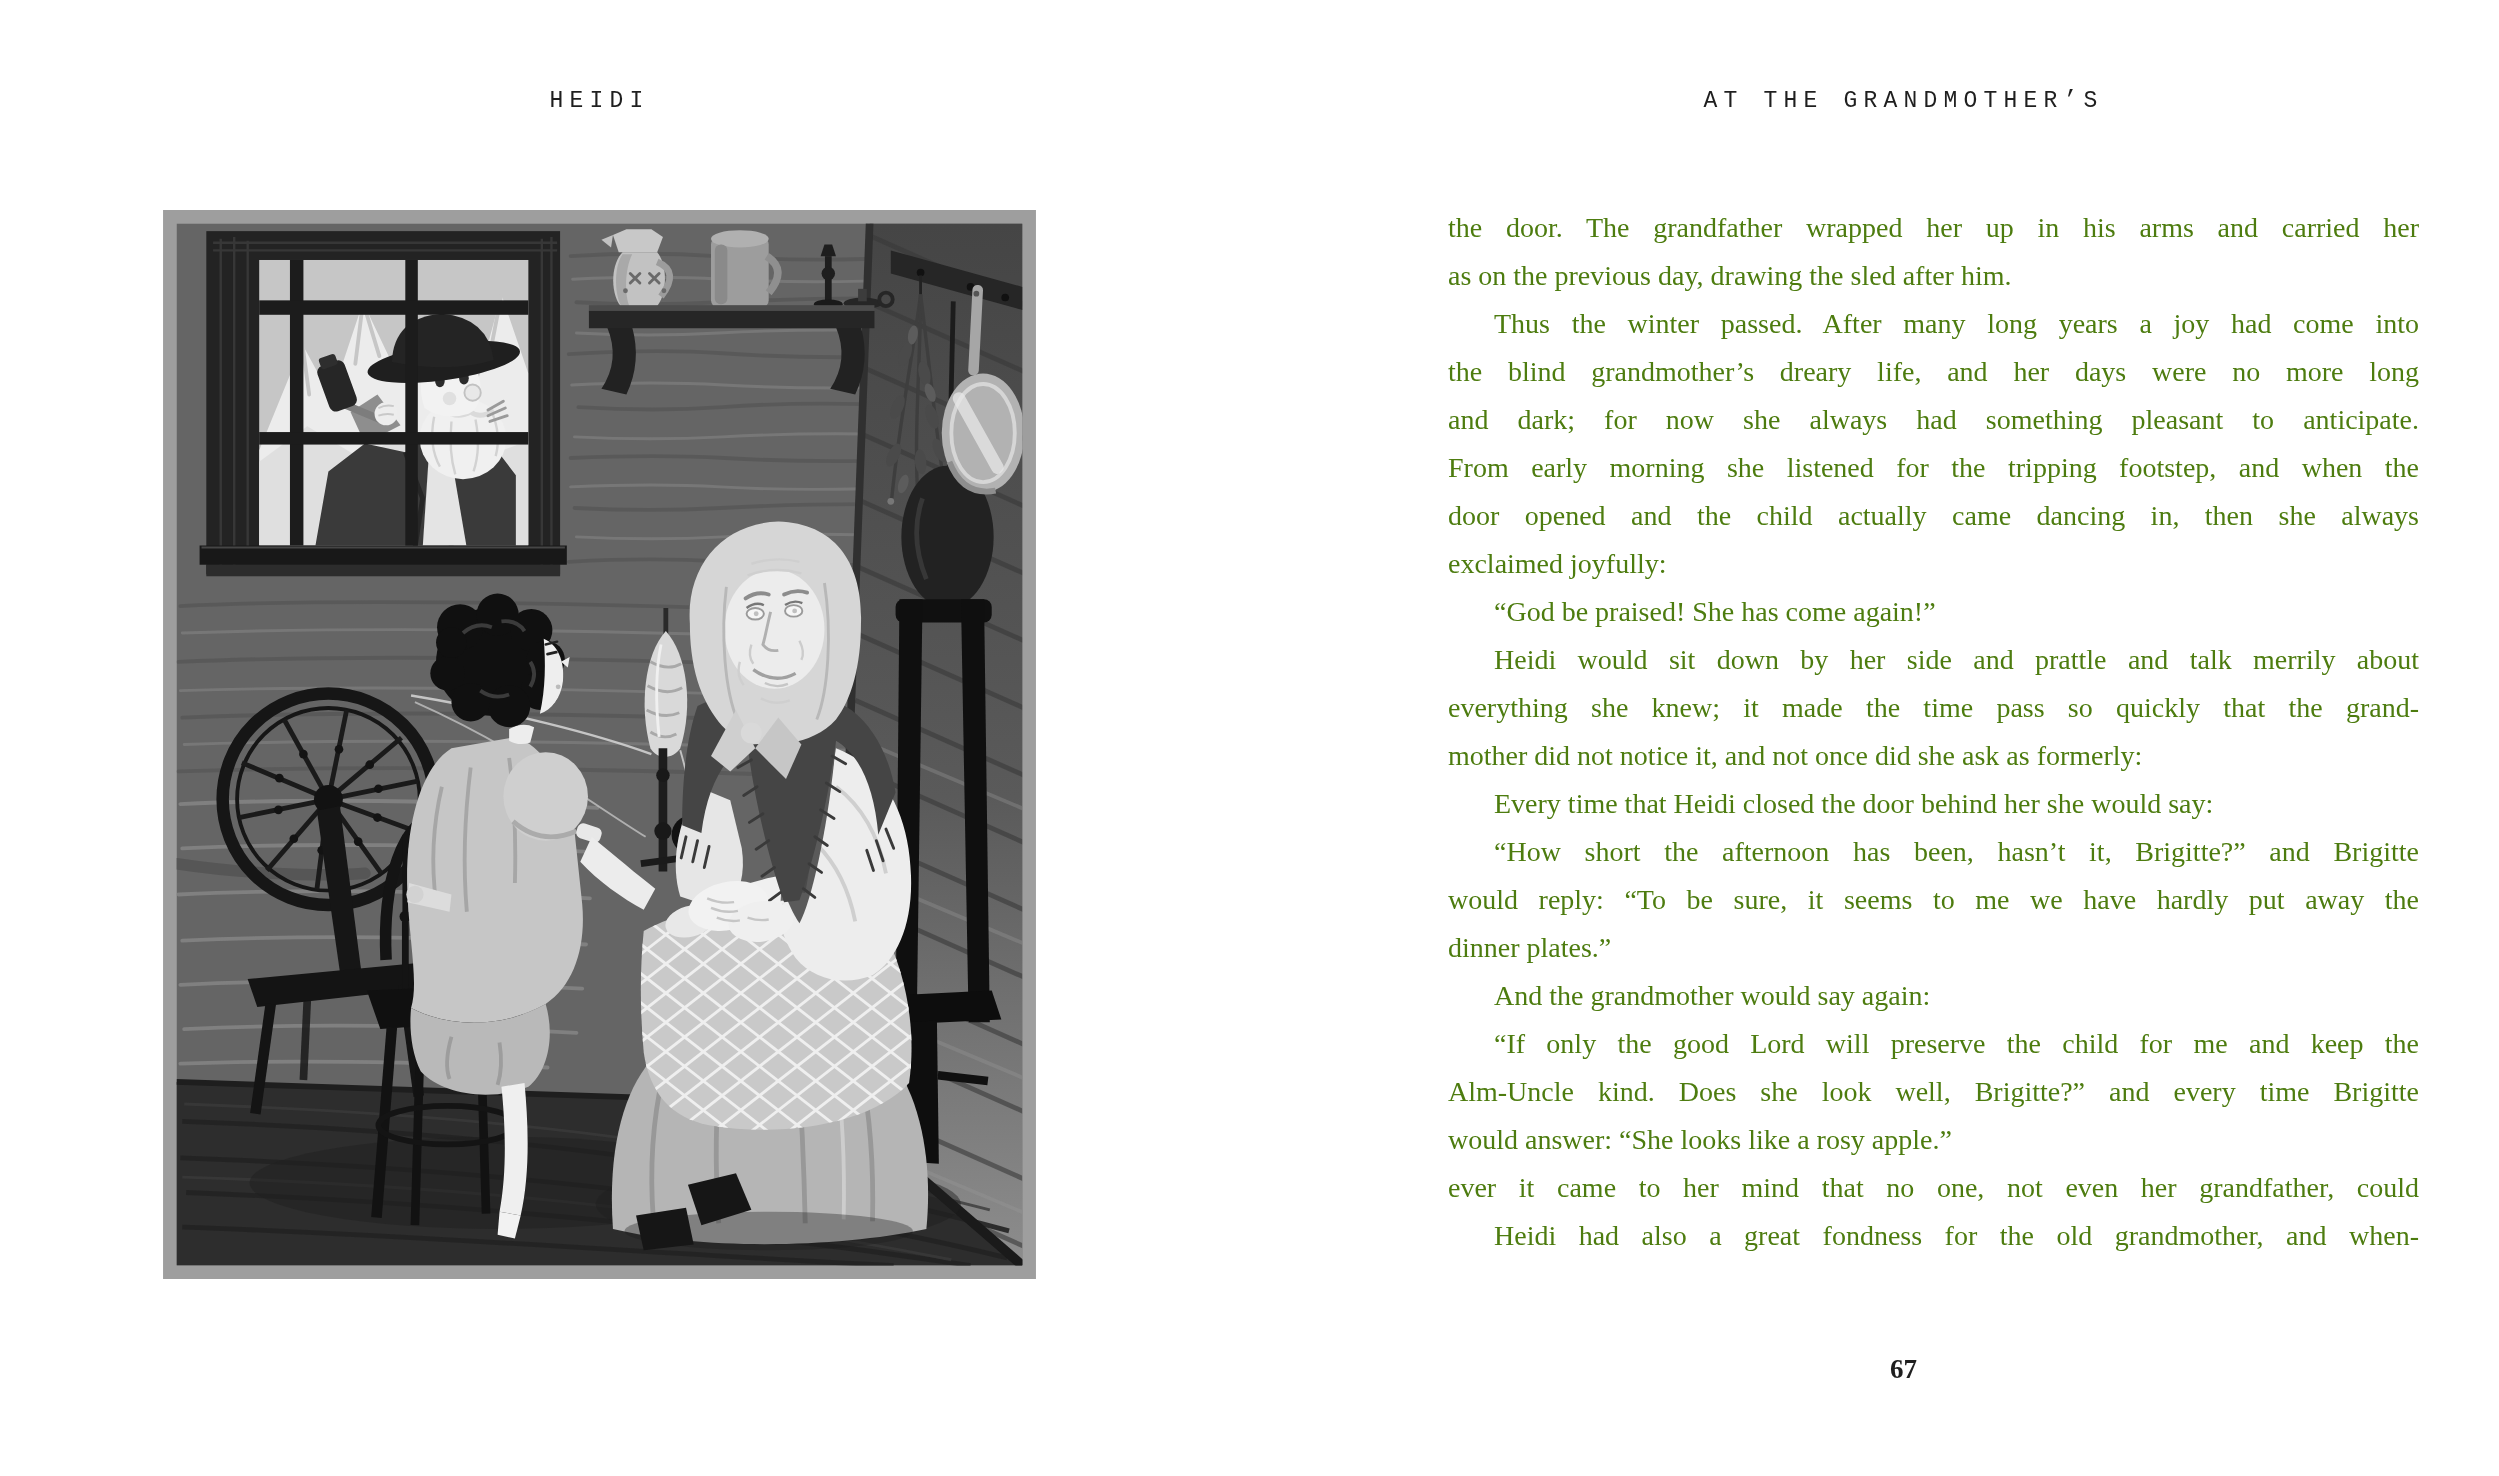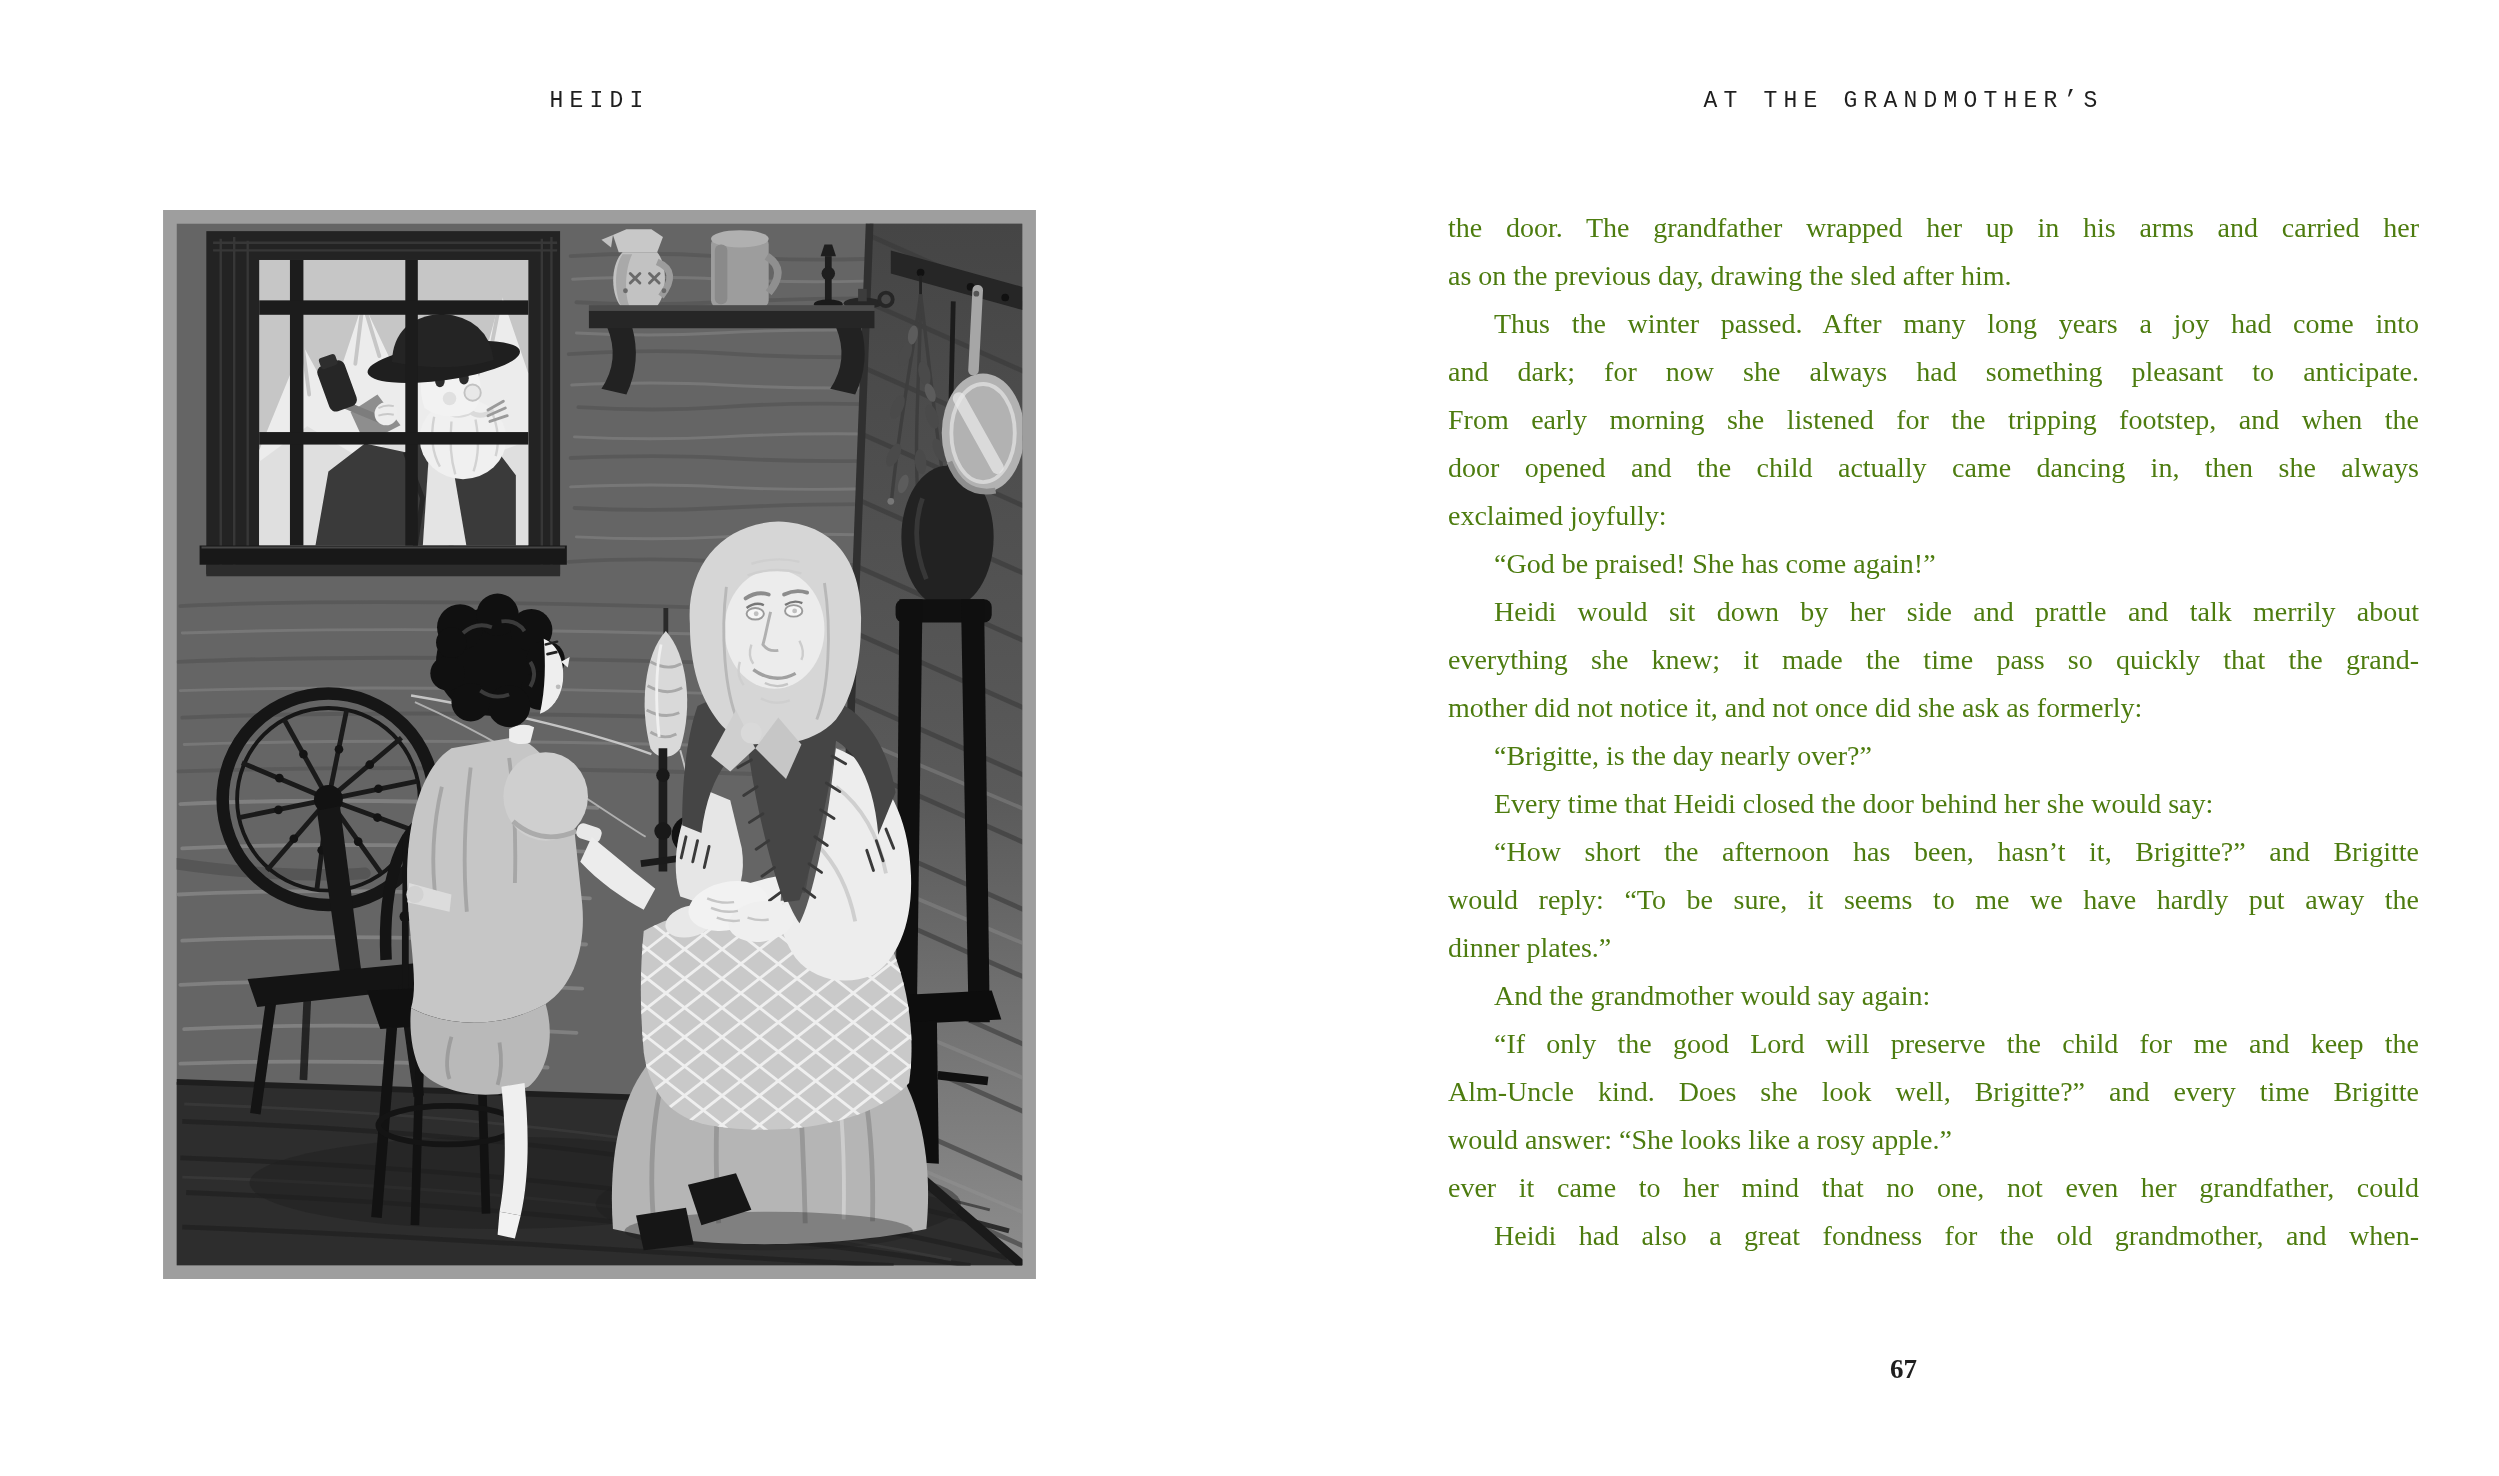--- a/index.html
+++ b/index.html
@@ -552,29 +552,29 @@
       </g>
     </g>
   </g>
 </svg>
 </figure>
 
 <div class="body-text">
     <div class="line justify">the door. The grandfather wrapped her up in his arms and carried her</div>
     <div class="line flush">as on the previous day, drawing the sled after him.</div>
     <div class="line justify indent">Thus the winter passed. After many long years a joy had come into</div>
+    <div class="line justify">the blind grandmother’s dreary life, and her days were no more long</div>
     <div class="line justify">and dark; for now she always had something pleasant to anticipate.</div>
     <div class="line justify">From early morning she listened for the tripping footstep, and when the</div>
     <div class="line justify">door opened and the child actually came dancing in, then she always</div>
     <div class="line flush">exclaimed joyfully:</div>
     <div class="line flush indent">“God be praised! She has come again!”</div>
     <div class="line justify indent">Heidi would sit down by her side and prattle and talk merrily about</div>
     <div class="line justify">everything she knew; it made the time pass so quickly that the grand-</div>
     <div class="line flush">mother did not notice it, and not once did she ask as formerly:</div>
-    <div class="line flush indent">“Brigitte, is the day nearly over?”</div>
     <div class="line flush indent">Every time that Heidi closed the door behind her she would say:</div>
     <div class="line justify indent">“How short the afternoon has been, hasn’t it, Brigitte?” and Brigitte</div>
     <div class="line justify">would reply: “To be sure, it seems to me we have hardly put away the</div>
     <div class="line flush">dinner plates.”</div>
     <div class="line flush indent">And the grandmother would say again:</div>
     <div class="line justify indent">“If only the good Lord will preserve the child for me and keep the</div>
     <div class="line justify">Alm-Uncle kind. Does she look well, Brigitte?” and every time Brigitte</div>
     <div class="line flush">would answer: “She looks like a rosy apple.”</div>
     <div class="line justify">ever it came to her mind that no one, not even her grandfather, could</div>
     <div class="line justify indent">Heidi had also a great fondness for the old grandmother, and when-</div>

